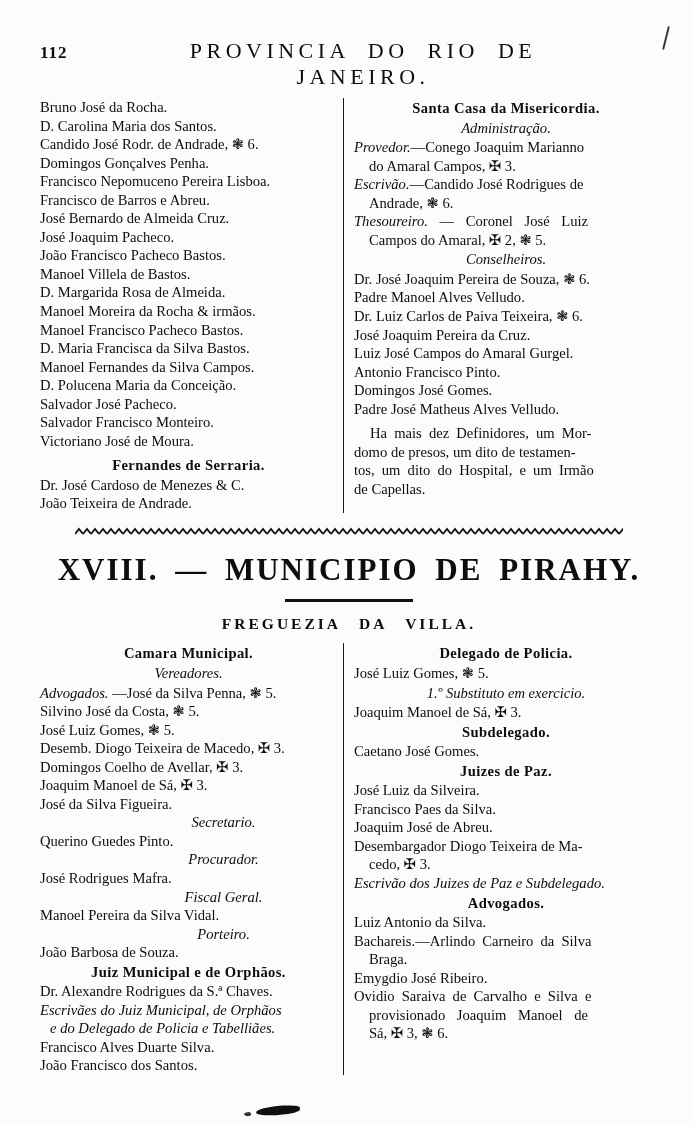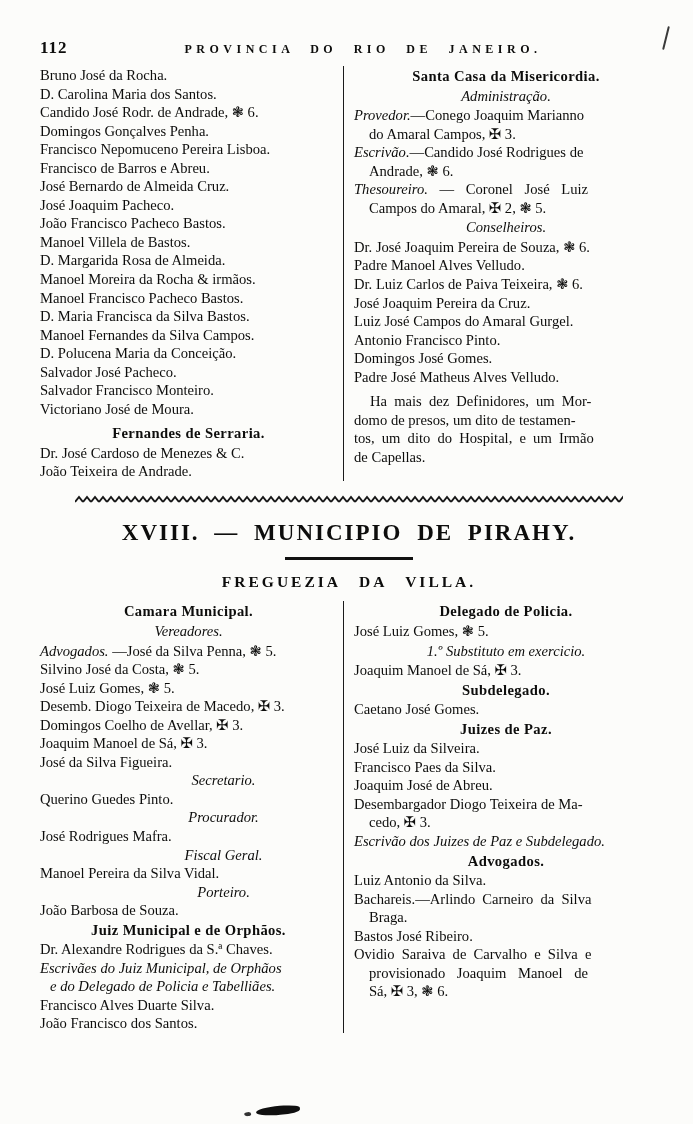--- a/index.html
+++ b/index.html
@@ -6,21 +6,21 @@
   body{
     width:693px;height:1124px;position:relative;overflow:hidden;
     background:#fcfcfa;color:#0d0d0c;
     font-family:"Liberation Serif","DejaVu Serif","DejaVu Sans",serif;
   }
   .page{position:absolute;left:40px;top:38px;width:618px;}
 
   
   .hdr{display:flex;align-items:baseline;margin-bottom:8px;}
   .pgnum{font-weight:bold;font-size:17px;letter-spacing:1px;width:88px;}
-  .runtitle{font-weight:bold;font-size:12px;letter-spacing:4.5px;word-spacing:9px;flex:1;text-align:center;padding-right:60px;}
+  .runtitle{font-weight:normal;font-size:22px;letter-spacing:4.5px;word-spacing:9px;flex:1;text-align:center;padding-right:60px;}
 
   
   .twocol{display:flex;align-items:stretch;}
   .colL{width:297px;padding-right:6px;}
   .colR{flex:1;border-left:1.6px solid #1a1a1a;padding-left:10px;}
 
   .ln{font-size:14.6px;line-height:18.55px;white-space:nowrap;}
   .ln.hb{font-weight:bold;text-align:center;letter-spacing:.4px;margin:1px 0;}
   .ln.hi{font-style:italic;text-align:center;margin:1px 0;}
   .ln.hir{font-style:italic;text-align:center;padding-left:70px;}
@@ -30,21 +30,21 @@
   .ln.pi{text-indent:16px;}
   .ln.w1{word-spacing:3.5px;}
   .ln.w2{word-spacing:8px;}
   .ln.gap{margin-top:6px;}
   .ld{font-style:italic;}
 
   
   .wavy{margin:14px auto 0 auto;width:548px;height:9px;display:block;}
 
   
-  .sectitle{margin-top:16px;text-align:center;font-weight:bold;font-size:23px;letter-spacing:2px;word-spacing:7px;}
+  .sectitle{margin-top:16px;text-align:center;font-weight:bold;font-size:31px;letter-spacing:2px;word-spacing:7px;}
   .titlerule{width:128px;height:3.4px;background:#111;margin:11px auto 0 auto;}
   .subtitle{margin:13px 0 10px 0;text-align:center;font-weight:bold;font-size:15.5px;letter-spacing:3px;word-spacing:12px;}
 
   
   .corner-mark{position:absolute;right:26px;top:26px;width:2px;height:24px;background:#3a3a3a;transform:rotate(14deg);border-radius:2px;}
   .smudge{position:absolute;left:256px;top:1106px;width:44px;height:9px;background:#101010;border-radius:60% 40% 50% 50%;transform:rotate(-4deg);}
   .smudge:after{content:"";position:absolute;left:-12px;top:4px;width:7px;height:4px;background:#333;border-radius:50%;}
 </style>
 </head>
 <body>
@@ -158,21 +158,21 @@
         <div class="ln n">José Luiz da Silveira.</div>
         <div class="ln n">Francisco Paes da Silva.</div>
         <div class="ln n">Joaquim José de Abreu.</div>
         <div class="ln n">Desembargador Diogo Teixeira de Ma-</div>
         <div class="ln ind">cedo, ✠ 3.</div>
         <div class="ln itl">Escrivão dos Juizes de Paz e Subdelegado.</div>
         <div class="ln hb">Advogados.</div>
         <div class="ln n">Luiz Antonio da Silva.</div>
         <div class="ln n w1">Bachareis.—Arlindo Carneiro da Silva</div>
         <div class="ln ind">Braga.</div>
-        <div class="ln n">Bastos José Ribeiro.</div>
+        <div class="ln n">Emygdio José Ribeiro.</div>
         <div class="ln n w1">Ovidio Saraiva de Carvalho e Silva e</div>
         <div class="ln ind w2">provisionado Joaquim Manoel de</div>
         <div class="ln ind">Sá, ✠ 3, ❃ 6.</div>
       </div>
   </div>
 
 </div>
 
 <div class="smudge"></div>
 

